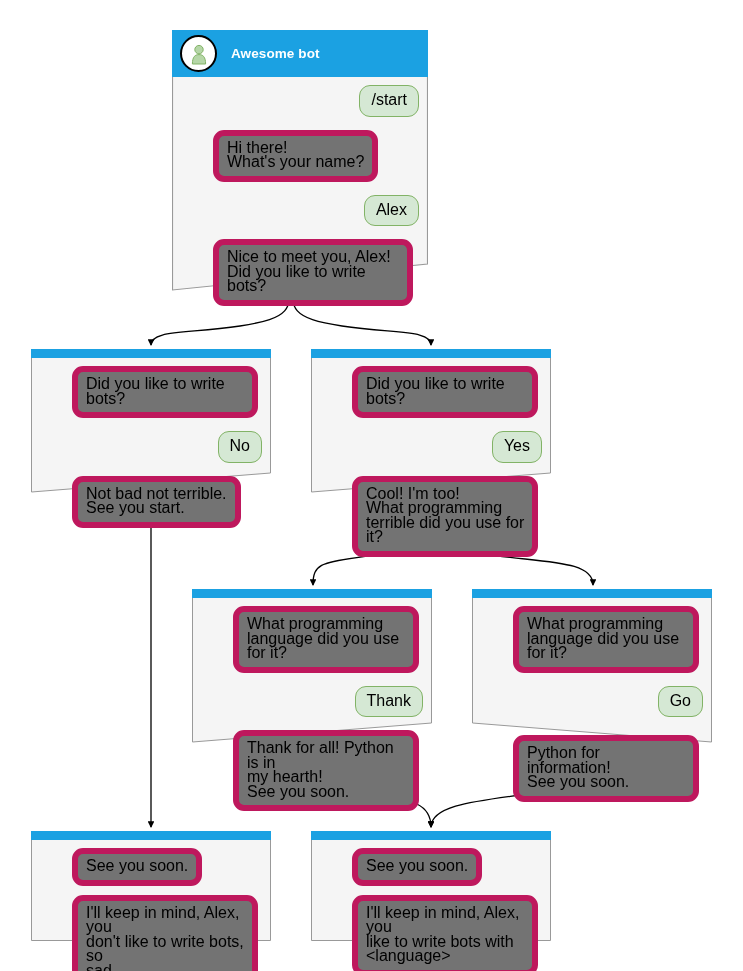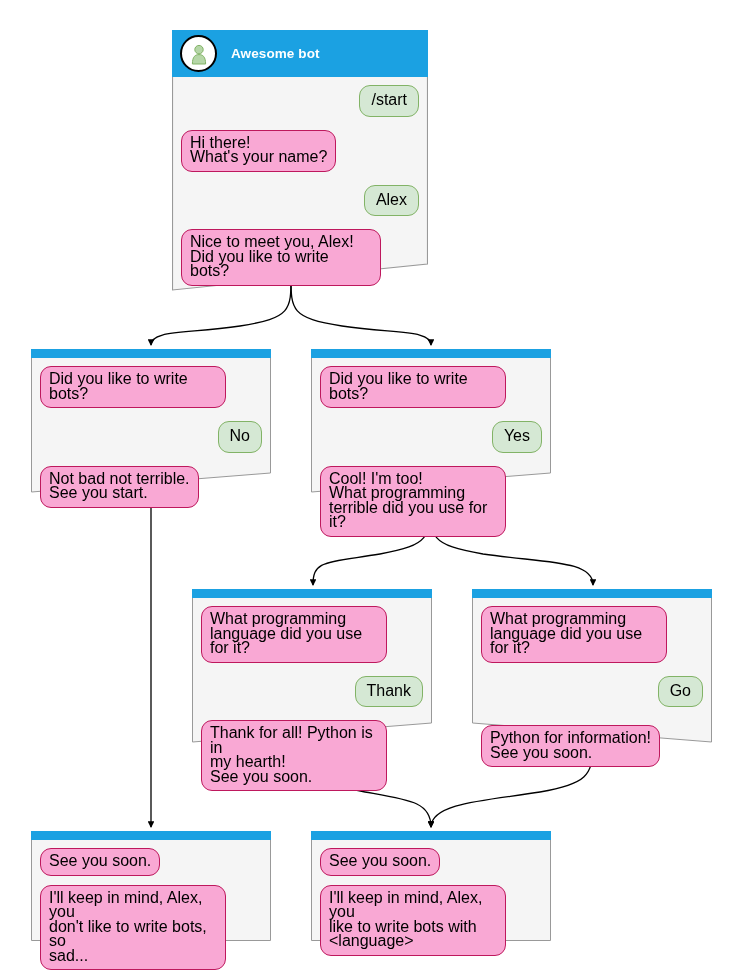--- a/index.html
+++ b/index.html
@@ -108,23 +108,24 @@
     box-sizing: border-box;
     border-radius: 11px;
     font-size: 16px;
     line-height: 14.5px;
     color: #000000;
     padding: 5px 8px 6px 8px;
     white-space: pre-line;
     max-width: 84%;
   }
   .bubble.bot {
-    background: #f9a8d4;
-    border: 1px solid #be185d;
+    background: #737373;
+    border: 6px solid #be185d;
     align-self: flex-start;
+    margin-left: 32px;
   }
   .bubble.user {
     background: #d5e8d4;
     border: 1px solid #82b366;
     align-self: flex-end;
     text-align: left;
     padding: 7px 11px 8px 11px;
   }
 
   .gap-sm { height: 9px; flex: 0 0 auto; }

